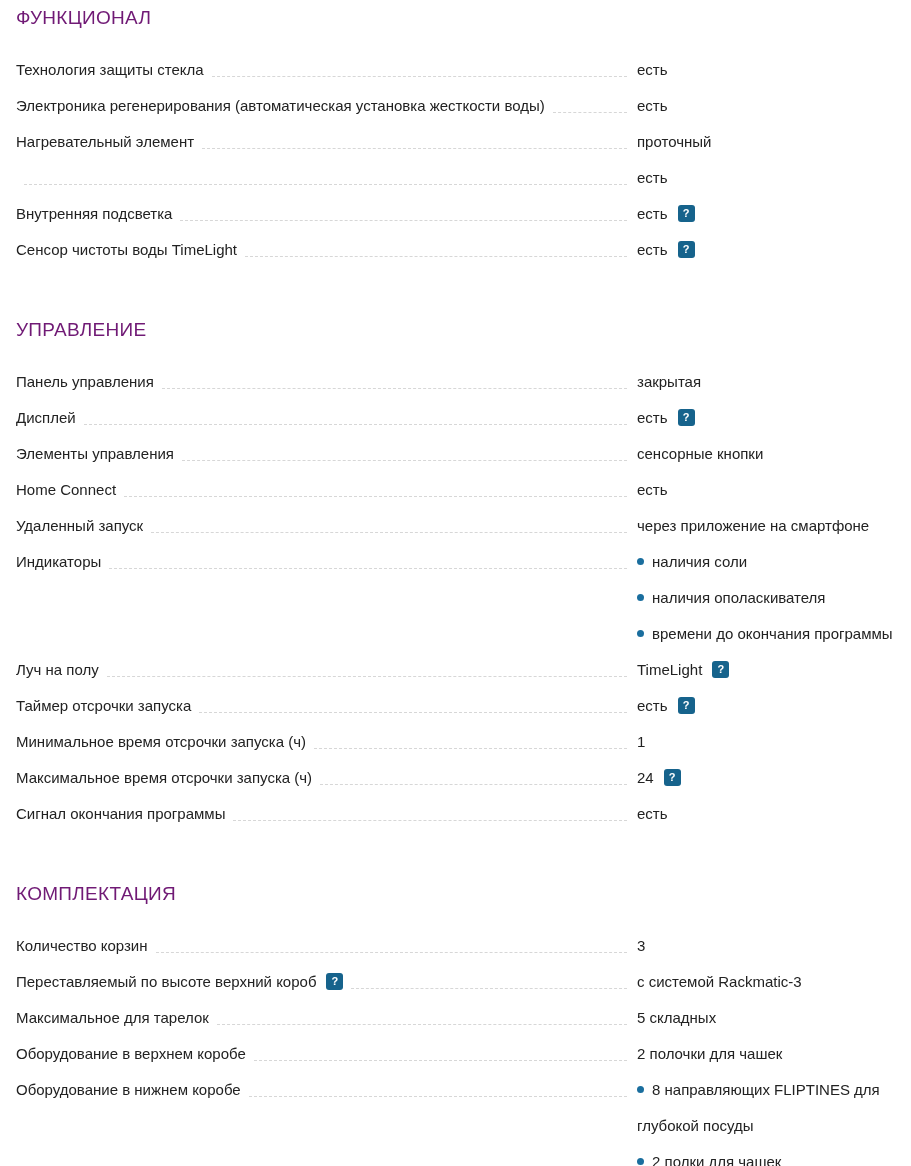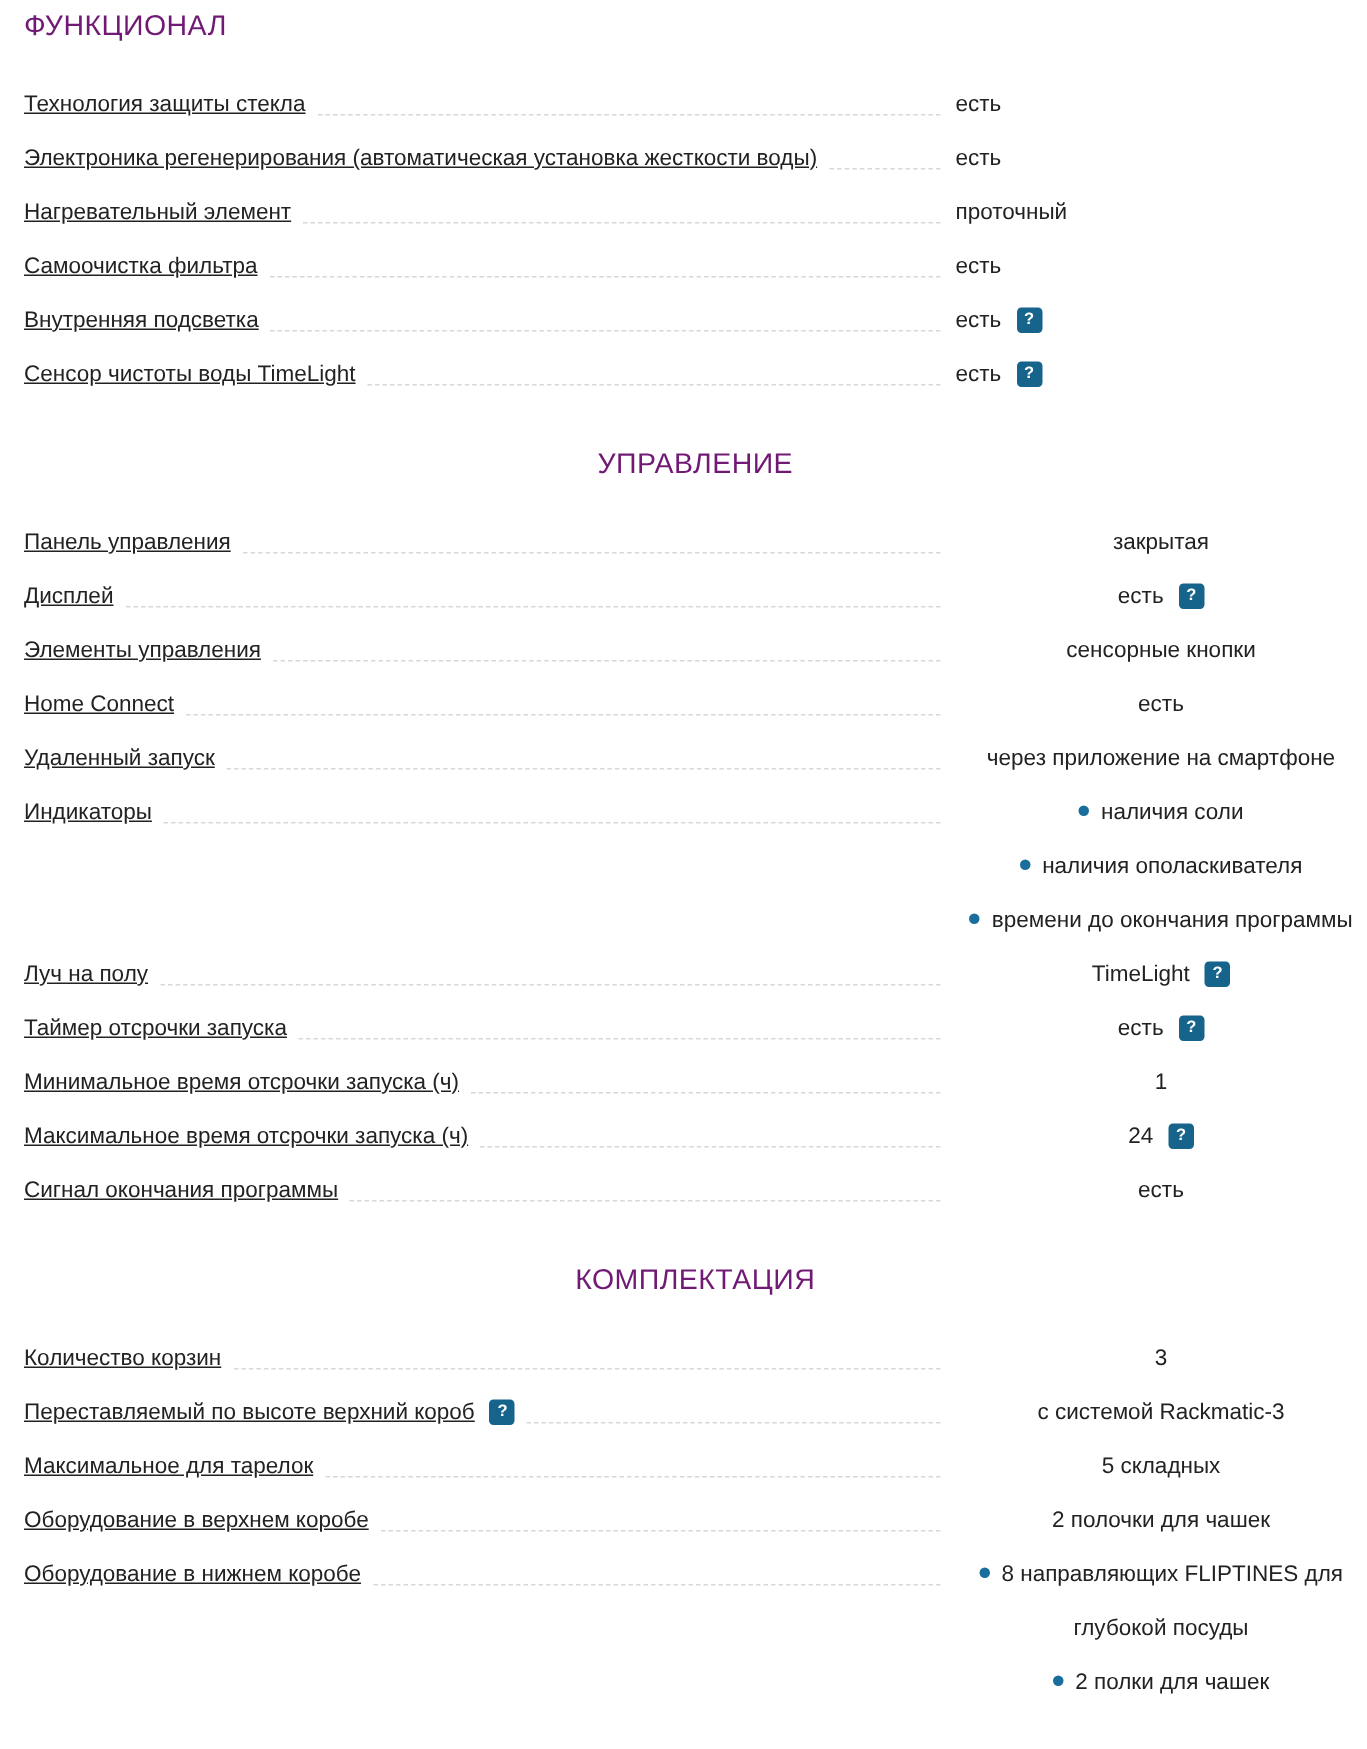--- a/index.html
+++ b/index.html
@@ -3,27 +3,27 @@
 <meta charset="utf-8">
 <style>
   html, body { background:#ffffff; margin:0; }
   body {
     width:911px; min-height:1166px; box-sizing:border-box;
     padding:6px 0 30px 16px;
     font-family:"Liberation Sans", sans-serif;
     font-size:15px; color:#222222;
     -webkit-font-smoothing:antialiased;
   }
-  .section + .section { margin-top:30px;text-align:center; }
+  .section + .section { margin-top:50px; }
   .section-title {
     color:#701a75; font-size:19px; font-weight:400;
     line-height:24px; margin:0 0 22px 0; letter-spacing:.3px;
   }
   .row { display:flex; align-items:flex-start; }
-  .label-wrap { flex:0 1 auto; line-height:36px; white-space:nowrap;text-decoration:underline; }
+  .label-wrap { flex:0 1 auto; line-height:36px; white-space:nowrap; }
   .leader {
     flex:1 1 auto; min-width:6px; height:24px;
     border-bottom:1px dashed #d7d7d7; margin:0 10px 0 8px;
   }
   .value-wrap { flex:0 0 274px; line-height:36px; }
   .value-text { color:#222222; }
   .help-badge {
     display:inline-flex; align-items:center; justify-content:center;
     width:17px; height:17px; border-radius:3px;
     background:#16638c; color:#ffffff;
@@ -51,21 +51,20 @@
         <div class="label-wrap"><span class="label">Электроника регенерирования (автоматическая установка жесткости воды)</span></div>
         <div class="leader"></div>
         <div class="value-wrap"><span class="value-text">есть</span></div>
       </div>
       <div class="row">
         <div class="label-wrap"><span class="label">Нагревательный элемент</span></div>
         <div class="leader"></div>
         <div class="value-wrap"><span class="value-text">проточный</span></div>
       </div>
       <div class="row">
-        <div class="label-wrap"><span class="label">Самоочистка фильтра</span></div>
         <div class="leader"></div>
         <div class="value-wrap"><span class="value-text">есть</span></div>
       </div>
       <div class="row">
         <div class="label-wrap"><span class="label">Внутренняя подсветка</span></div>
         <div class="leader"></div>
         <div class="value-wrap"><span class="value-text">есть</span><span class="help-badge">?</span></div>
       </div>
       <div class="row">
         <div class="label-wrap"><span class="label">Сенсор чистоты воды TimeLight</span></div>

